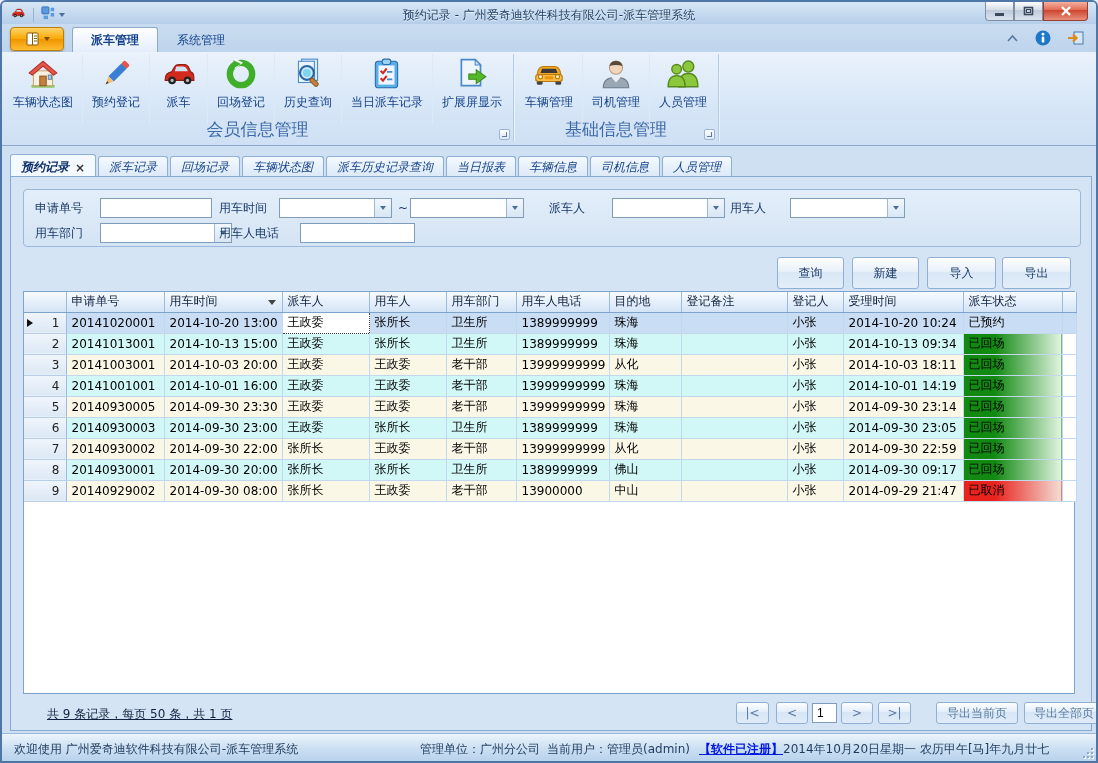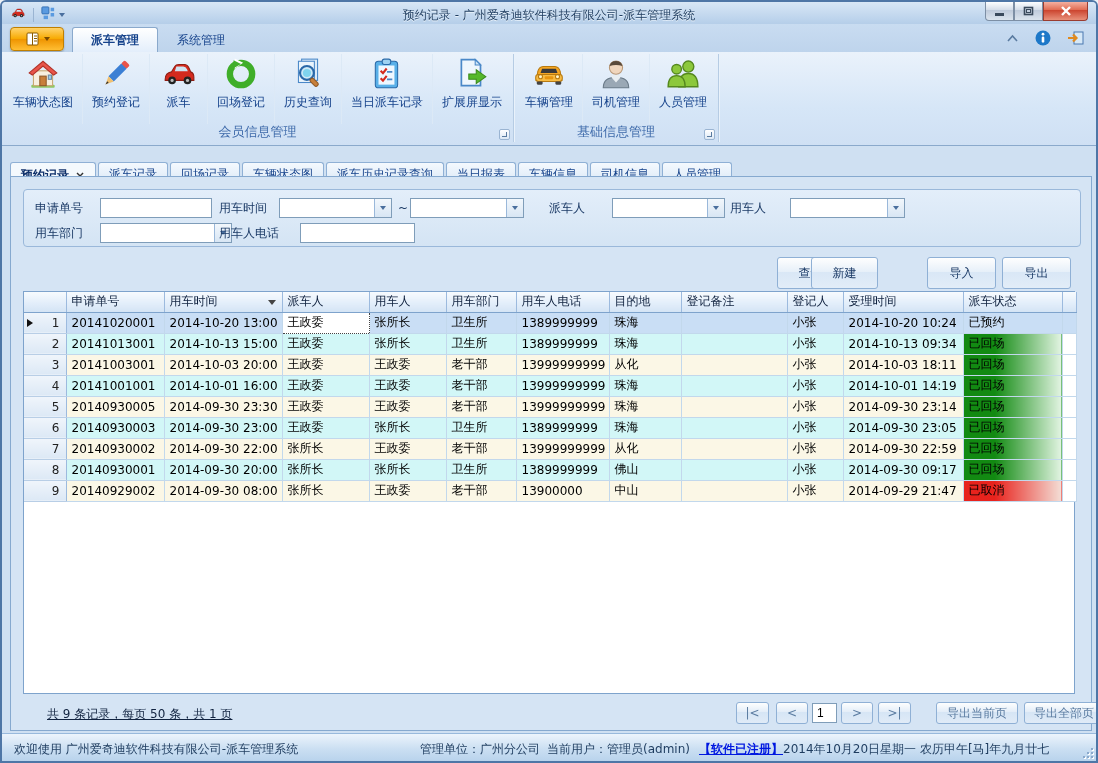--- a/index.html
+++ b/index.html
@@ -38,29 +38,29 @@
   .ribbon{ position:absolute; left:0; top:50px; width:100%; height:94px;
     background:linear-gradient(#eaf2fb,#d6e6f7 60%,#cfe0f4); border-bottom:1px solid #8aa9cc; }
   .rgroup{ float:left; height:88px; margin-top:2px; position:relative;
     border-right:1px solid #b6cce4; box-shadow:1px 0 0 #e9f2fb; padding:0 2px; }
   .rgroup-buttons{ display:flex; height:70px; }
   .rbtn{ display:flex; flex-direction:column; align-items:center; justify-content:flex-start;
     padding:3px 9px 0 9px; min-width:58px; border-left:1px solid #dce9f6; }
   .rbtn:first-child{ border-left:none; }
   .rbtn .ricon{ width:34px; height:34px; }
   .rbtn .rlabel{ font-size:12px; color:#15428b; margin-top:3px; white-space:nowrap; }
-  .rgroup-label{ position:absolute; bottom:1px; left:0; right:0; text-align:center; font-size:13px; color:#3e6aaa; }
+  .rgroup-label{ position:absolute; bottom:1px; left:0; right:0; text-align:center; font-size:17px; color:#3e6aaa; }
   .launcher{ position:absolute; right:3px; bottom:2px; width:11px; height:11px; border:1px solid #9ab4d2;
     border-radius:2px; background:linear-gradient(#fff,#dce8f5); }
   .launcher:after{ content:""; position:absolute; left:2px; top:2px; width:4px; height:4px;
     border-left:1px solid #5a7ba0; border-top:1px solid #5a7ba0; transform:rotate(180deg); }
 
   
   .content{ position:absolute; left:0; top:144px; width:100%; height:591px; background:#cfe0f2; }
-  .doc-tabs{ position:absolute; left:8px; top:16px; height:26px; display:flex; align-items:flex-start; }
+  .doc-tabs{ position:absolute; left:8px; top:8px; height:26px; display:flex; align-items:center;font-style:italic; }
   .doc-tab{ height:23px; padding:0 10px; margin-right:2px; font-size:12px; color:#15428b;
     display:flex; align-items:center; gap:6px; border:1px solid #8fb0d5; border-bottom:none;
     border-radius:3px 3px 0 0; background:linear-gradient(#f4f9fe,#d9e7f6); }
   .doc-tab.active{ height:26px; background:#f4f9fd; font-weight:bold; color:#10316b; }
   .doc-tab .close-x{ color:#333; font-size:12px; font-weight:bold; line-height:10px; }
 
   .page{ position:absolute; left:8px; top:30px; width:1082px; height:555px;
     background:#d5e4f4; border:1px solid #86a9cf; }
 
   
@@ -373,21 +373,21 @@
         <div class="fcombo" style="left:76px;top:33px;width:132px">
             <span class="cbtn">
               <span class="dd-arrow"></span>
             </span>
           </div>
         <span class="flabel" style="left:195px;top:33px">用车人电话</span>
         <input class="ftext" style="left: 276px; top: 33px; width: 115px;" value="">
       </div>
 
       <button class="btn" style="left:766px;top:80px;width:67px">查询</button>
-      <button class="btn" style="left:800px;top:80px;width:67px">新建</button>
+      <button class="btn" style="left:841px;top:80px;width:67px">新建</button>
       <button class="btn" style="left:916px;top:80px;width:69px">导入</button>
       <button class="btn" style="left:991px;top:80px;width:69px">导出</button>
 
       <div class="gridwrap">
         <table class="grid" id="grid">
             <colgroup>
               <col style="width: 42px;">
               <col style="width: 98px;">
               <col style="width: 118px;">
               <col style="width: 87px;">

